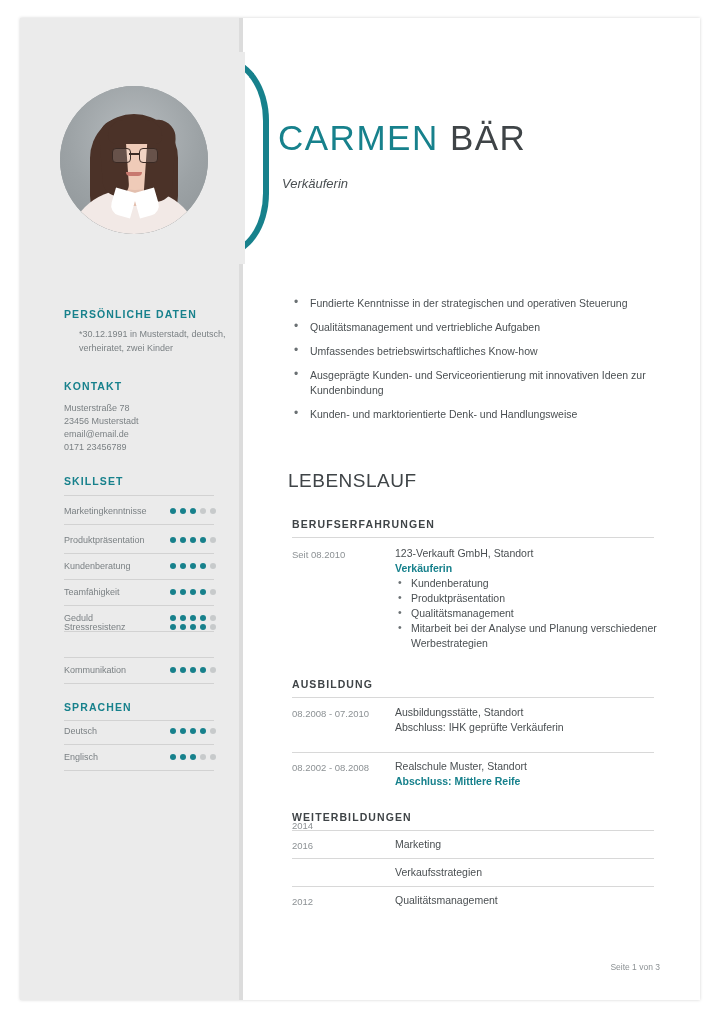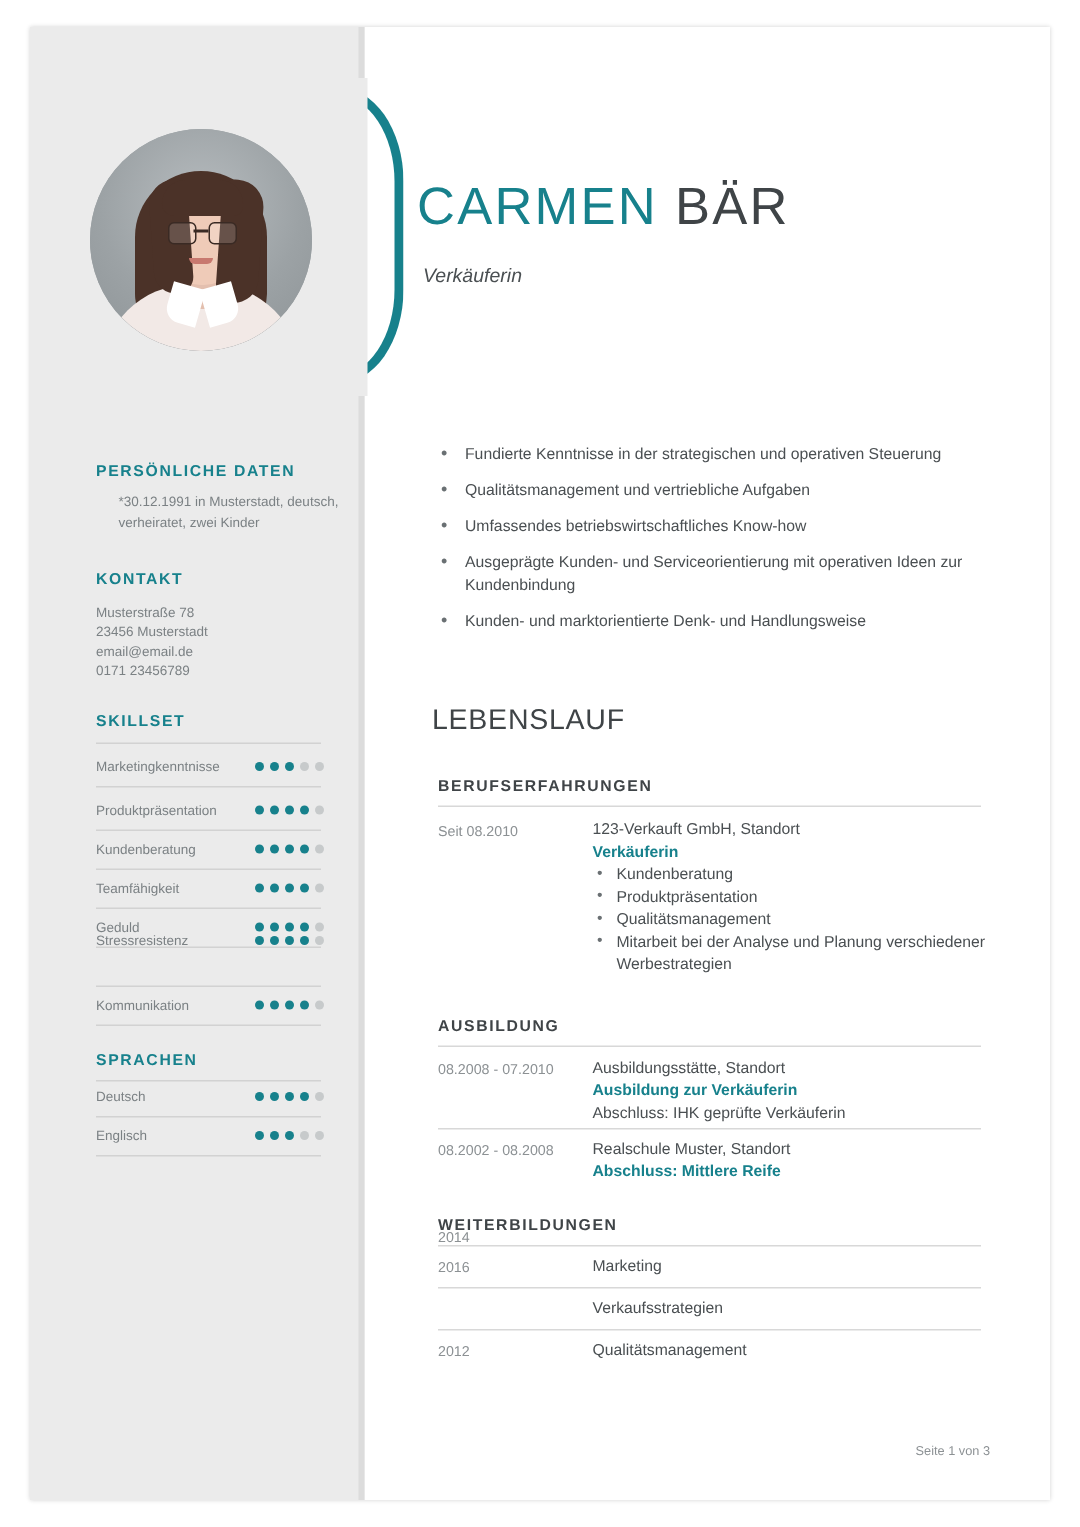--- a/index.html
+++ b/index.html
@@ -494,21 +494,21 @@
   <div class="name">
     <span>CARMEN</span>
     <span class="last">BÄR</span>
   </div>
   <div class="job">Verkäuferin</div>
 
   <ul class="bullets">
     <li>Fundierte Kenntnisse in der strategischen und operativen Steuerung</li>
     <li>Qualitätsmanagement und vertriebliche Aufgaben</li>
     <li>Umfassendes betriebswirtschaftliches Know-how</li>
-    <li>Ausgeprägte Kunden- und Serviceorientierung mit operativen Ideen zur Kundenbindung</li>
+    <li>Ausgeprägte Kunden- und Serviceorientierung mit innovativen Ideen zur Kundenbindung</li>
     <li>Kunden- und marktorientierte Denk- und Handlungsweise</li>
   </ul>
 
   <div class="section-title" style="top:452px;">LEBENSLAUF</div>
 
   <div class="sub-title" style="top:500px;">BERUFSERFAHRUNGEN</div>
   <div class="cv-rule" style="top:519px;"></div>
 
   <div class="date" style="top:531px;">Seit 08.2010</div>
   <div class="entry" style="top:528px;">
@@ -521,21 +521,20 @@
       <li>Mitarbeit bei der Analyse und Planung verschiedener Werbestrategien</li>
     </ul>
   </div>
 
   <div class="sub-title" style="top:660px;">AUSBILDUNG</div>
   <div class="cv-rule" style="top:679px;"></div>
 
   <div class="date" style="top:690px;">08.2008 - 07.2010</div>
   <div class="entry" style="top:687px;">
     <div>Ausbildungsstätte, Standort</div>
-    <div class="bold-teal">Ausbildung zur Verkäuferin</div>
     <div>Abschluss: IHK geprüfte Verkäuferin</div>
   </div>
   <div class="cv-rule" style="top:734px;"></div>
 
   <div class="date" style="top:744px;">08.2002 - 08.2008</div>
   <div class="entry" style="top:741px;">
     <div>Realschule Muster, Standort</div>
     <div class="bold-teal">Abschluss: Mittlere Reife</div>
   </div>
 

